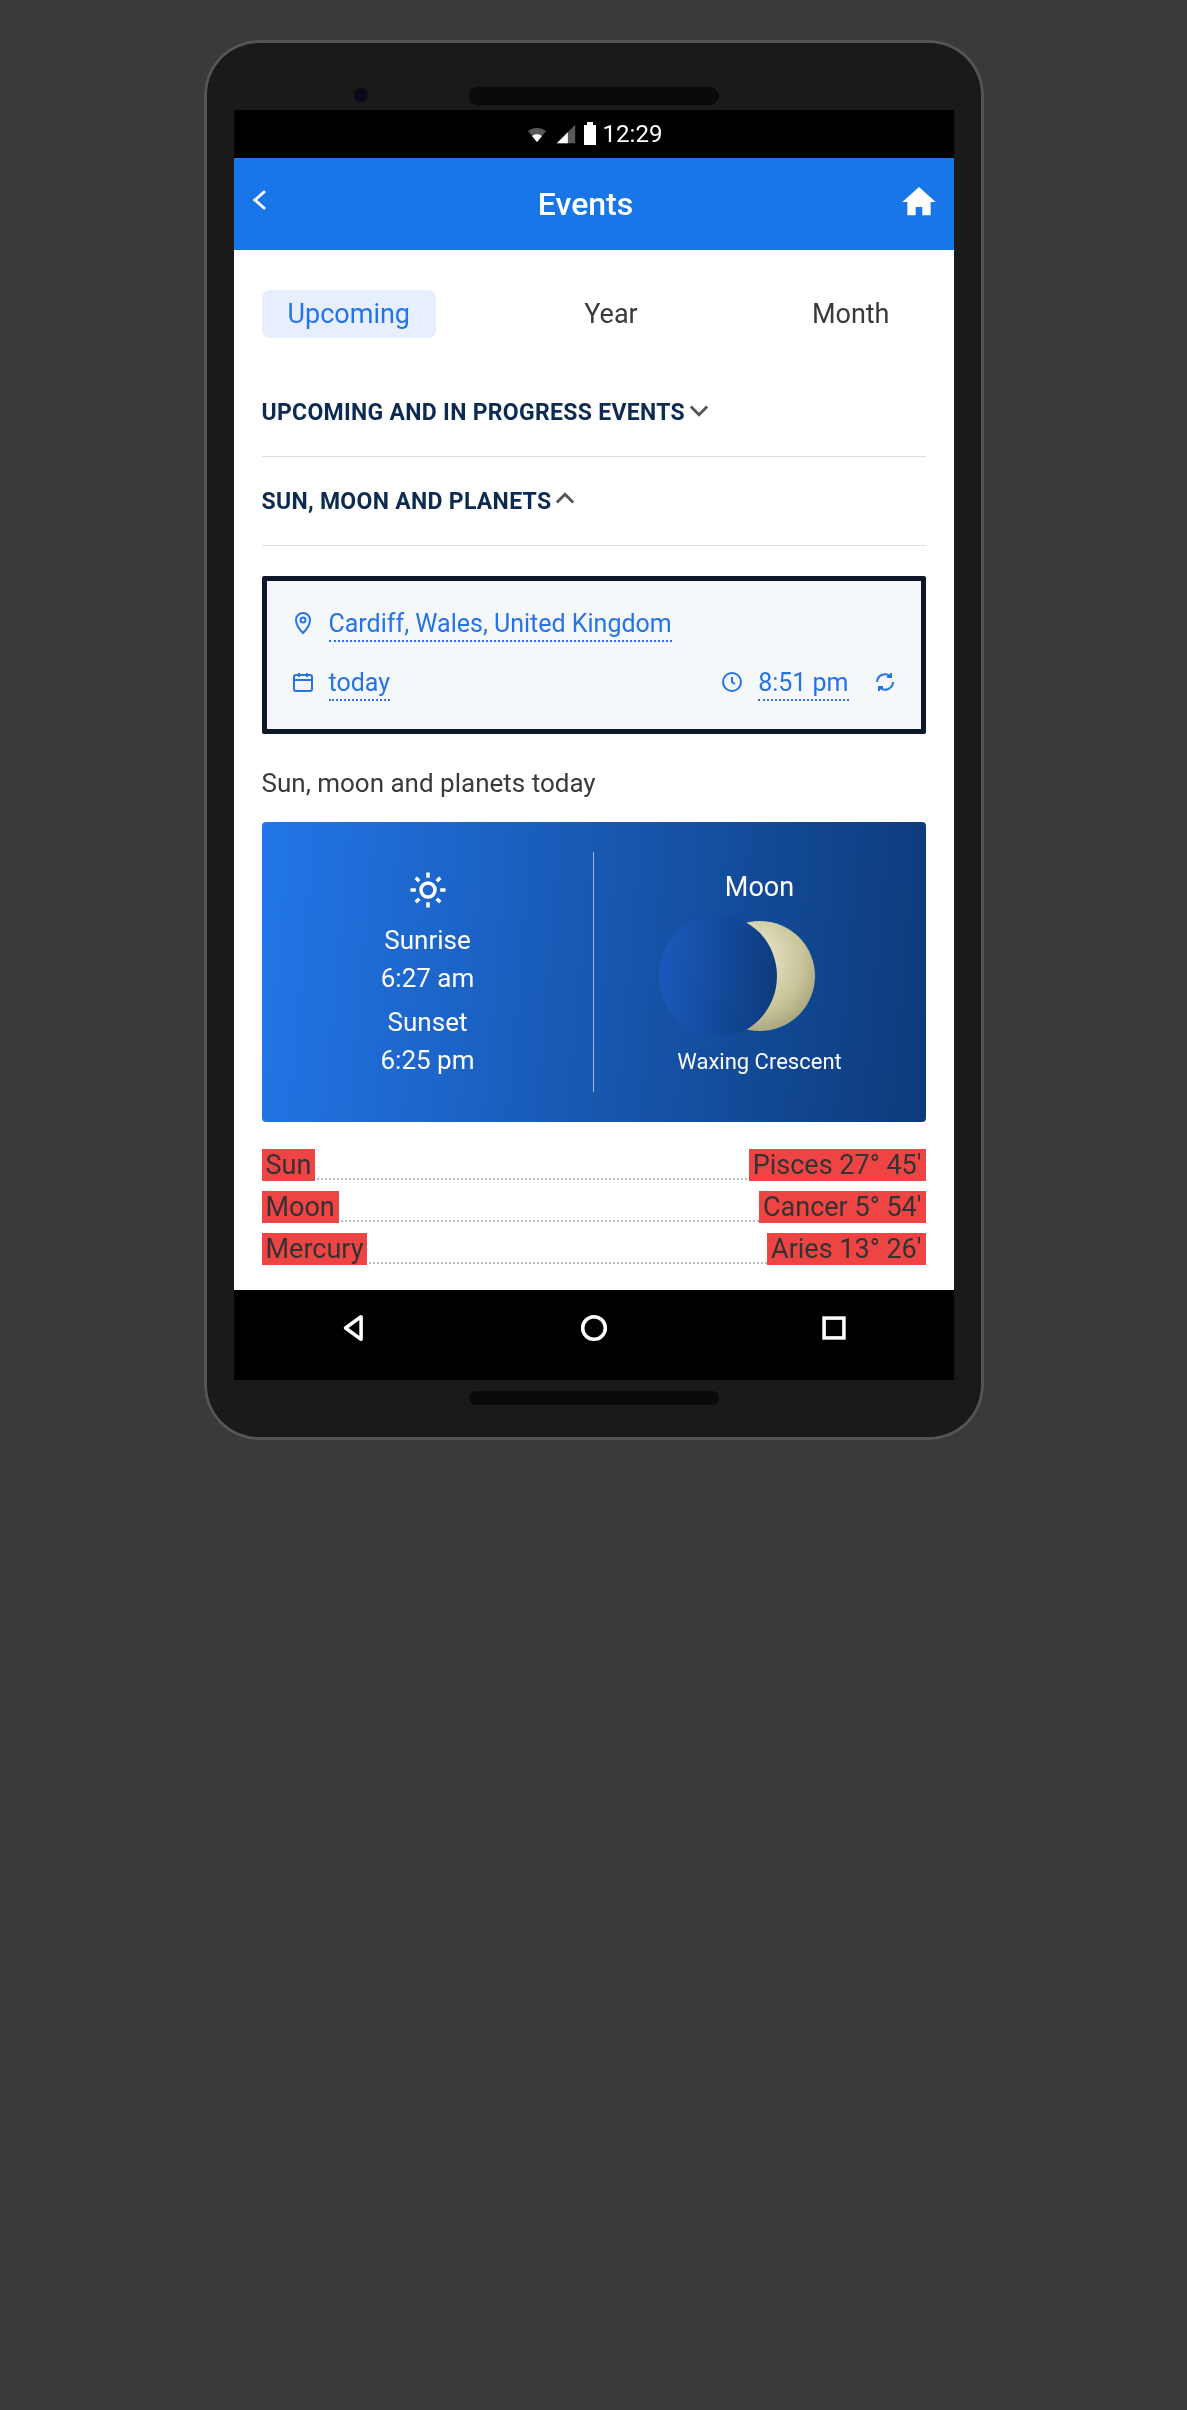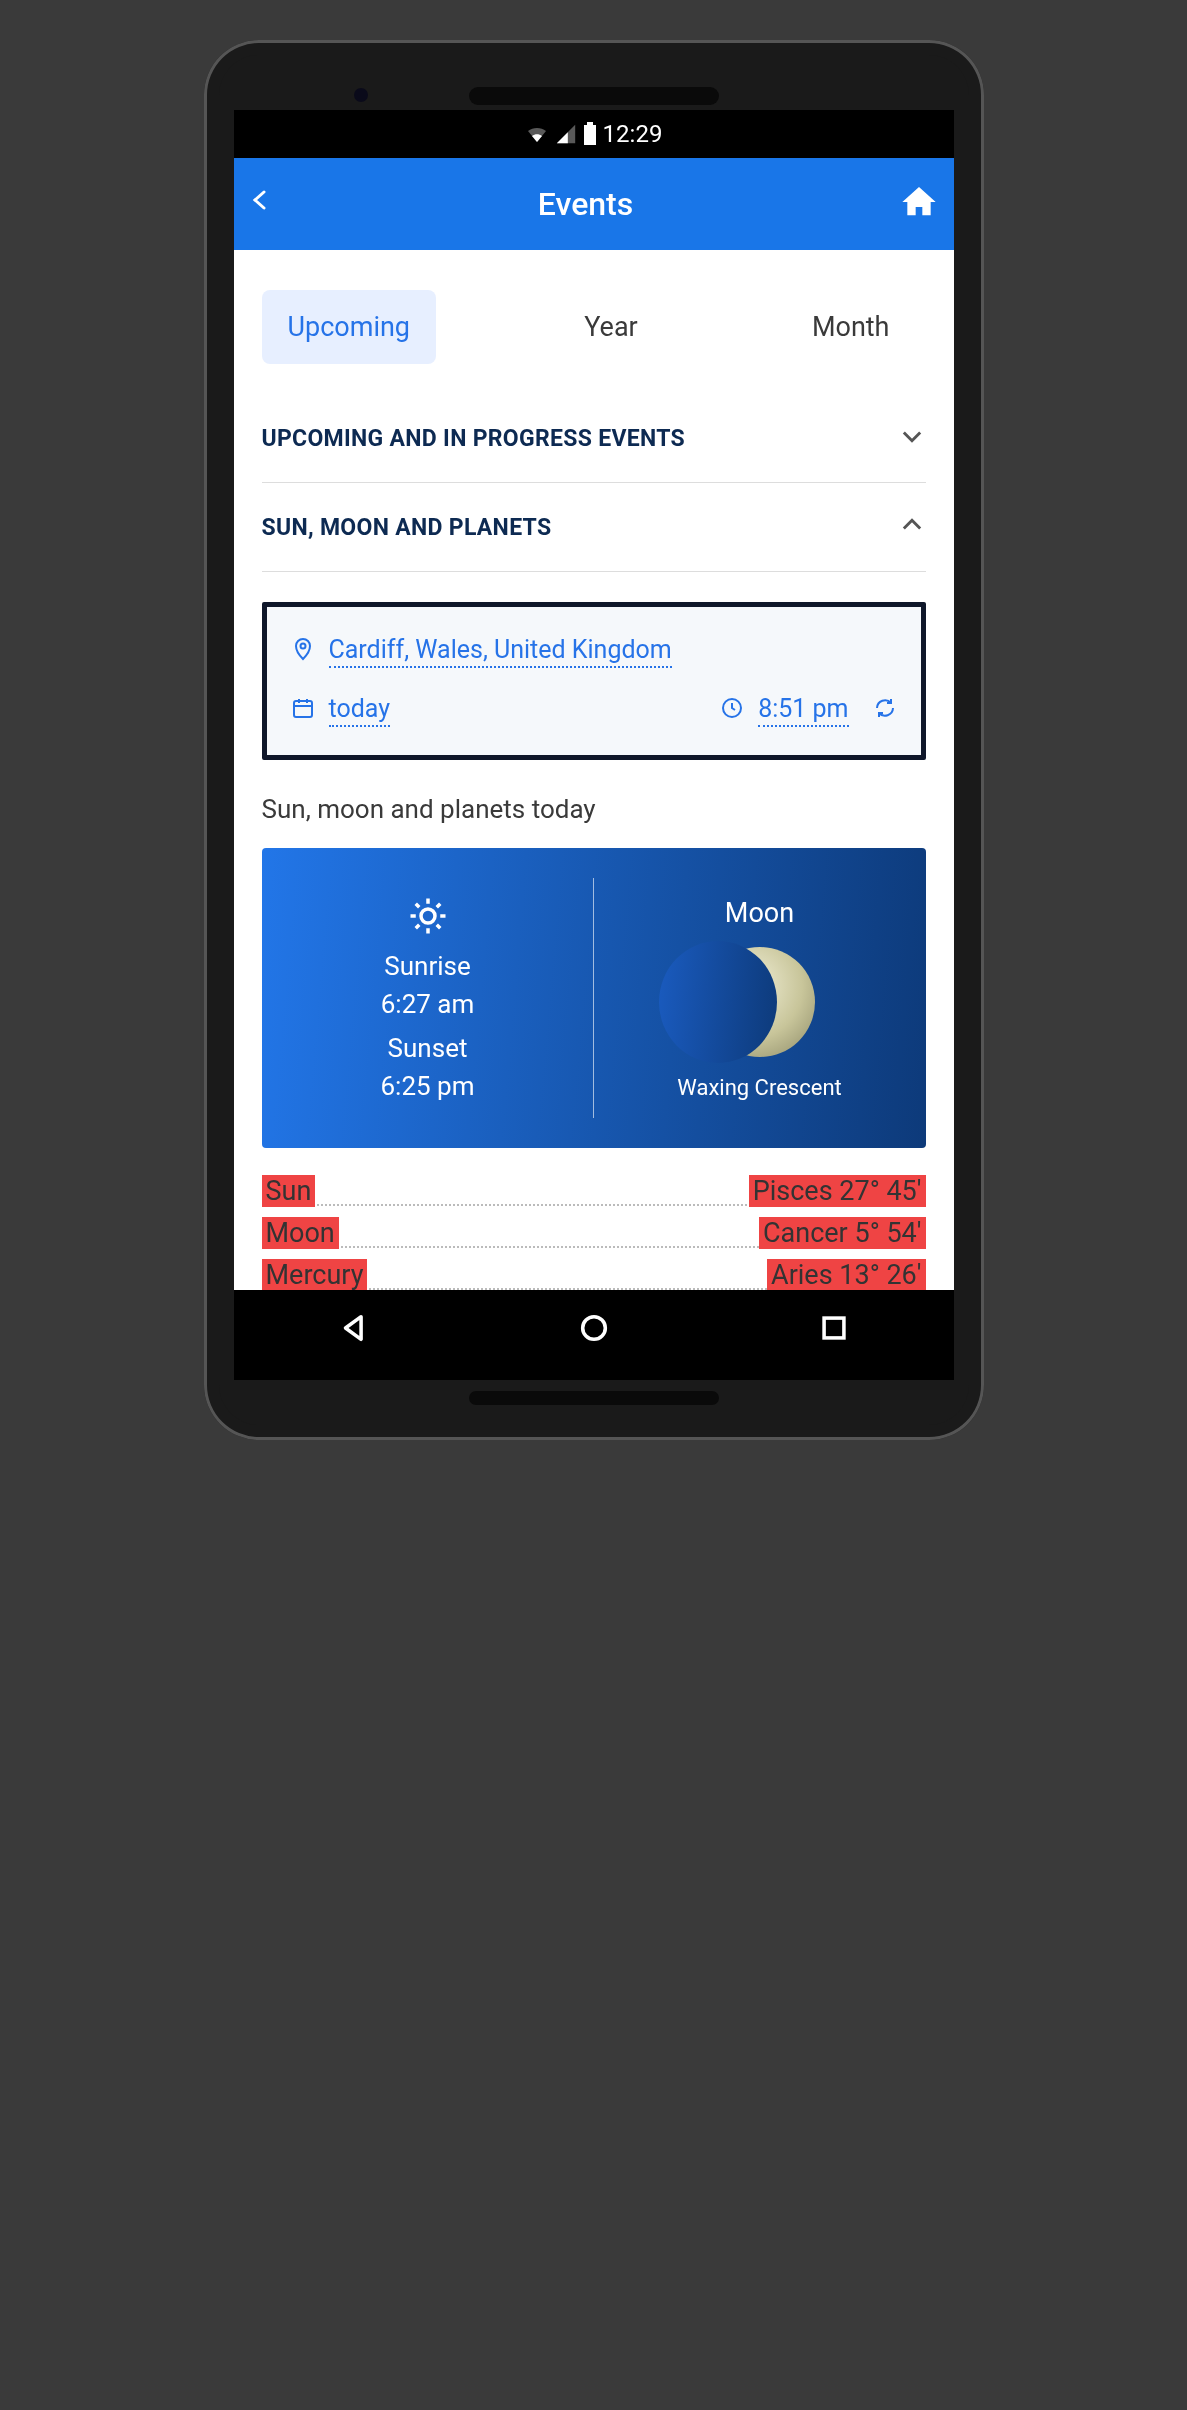--- a/index.html
+++ b/index.html
@@ -93,33 +93,33 @@
   }
   .tabs {
     display: flex;
     gap: 0;
     justify-content: space-between;
     padding: 0 10px 30px 0;
   }
   .tab {
     font-size: 27px;
     color: #3a3a3a;
-    padding: 21px 26px;
+    padding: 8px 26px;
     border-radius: 8px;
     cursor: pointer;
   }
   .tab.active {
     background: #e7efff;
     color: #2673e8;
   }
   .accordion {
     border-bottom: 1px solid #ddd;
     padding: 28px 0;
     display: flex;
-    justify-content: space-between;
+    justify-content: flex-start;
     align-items: center;
     cursor: pointer;
   }
   .accordion .label {
     font-size: 23px;
     font-weight: 700;
     color: #0d2a52;
     letter-spacing: 0.3px;
   }
   .chevron svg { width: 28px; height: 28px; stroke: #555; stroke-width: 2.5; fill: none; }

